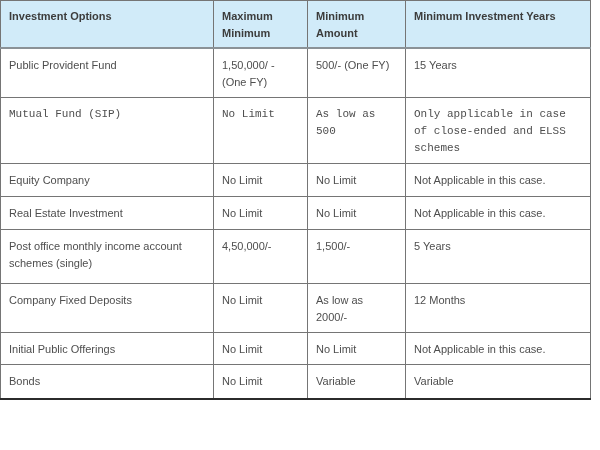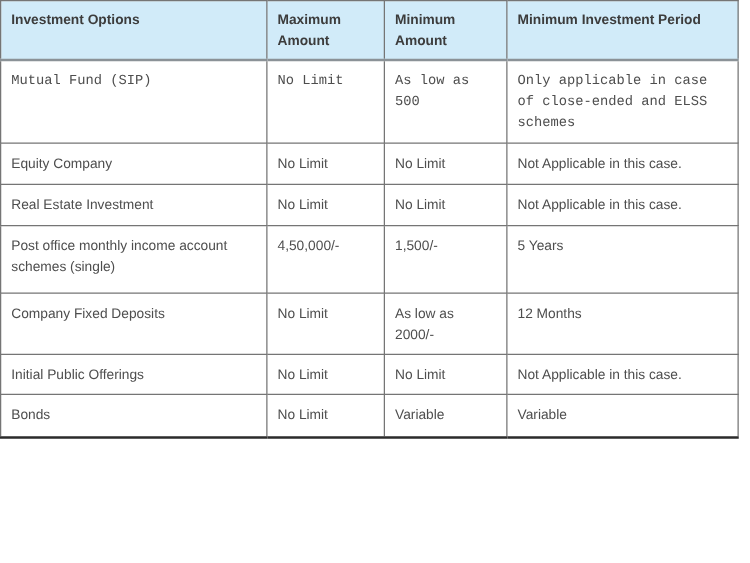--- a/index.html
+++ b/index.html
@@ -61,26 +61,32 @@
 <table class="inv-table">
   <colgroup>
     <col style="width:213px">
     <col style="width:94px">
     <col style="width:98px">
     <col style="width:185px">
   </colgroup>
   <thead>
     <tr>
       <th>Investment Options</th>
-      <th>Maximum Amount</th>
+      <th>Maximum Minimum</th>
       <th>Minimum Amount</th>
-      <th>Minimum Investment Period</th>
+      <th>Minimum Investment Years</th>
     </tr>
   </thead>
   <tbody>
+      <tr style="height: 48px;">
+        <td>Public Provident Fund</td>
+        <td>1,50,000/ - (One FY)</td>
+        <td>500/- (One FY)</td>
+        <td>15 Years</td>
+      </tr>
       <tr style="height: 47px; font-family: Liberation Mono, monospace;">
         <td>Mutual Fund (SIP)</td>
         <td>No Limit</td>
         <td>As low as 500</td>
         <td>Only applicable in case of close-ended and ELSS schemes</td>
       </tr>
       <tr style="height: 33px;">
         <td>Equity Company</td>
         <td>No Limit</td>
         <td>No Limit</td>

